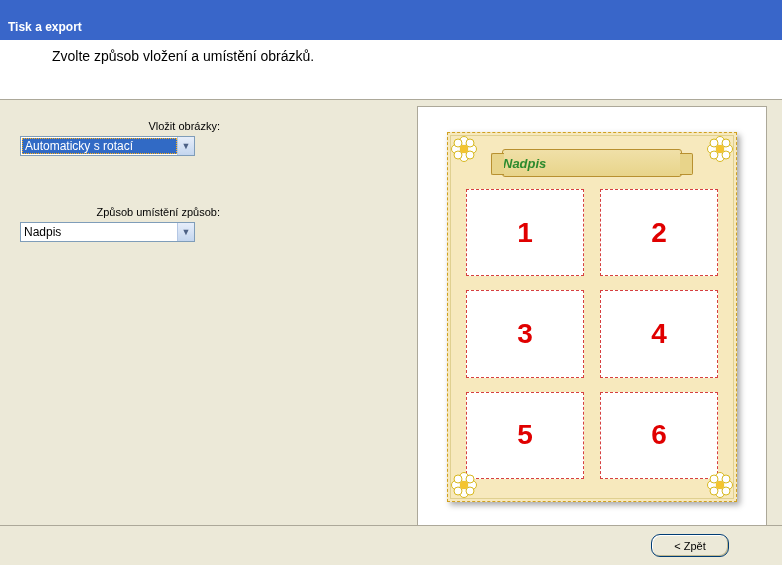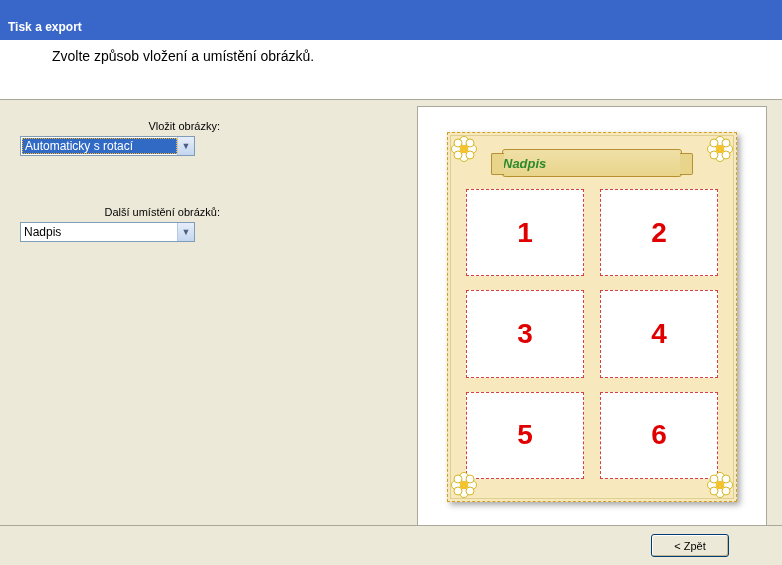--- a/index.html
+++ b/index.html
@@ -176,21 +176,21 @@
     align-items: center;
     padding-right: 15px;
     gap: 8px;
     background: #ece9d8;
   }
   .btn {
     min-width: 78px;
     height: 23px;
     background: #ece9d8;
     border: 1px solid #003c74;
-    border-radius: 3px;
+    border-radius: 9px;
     font-size: 11px;
     font-family: Tahoma, Arial, sans-serif;
     cursor: pointer;
     padding: 0 10px;
     box-shadow: inset 1px 1px 0 #fff, inset -1px -1px 0 #c0b890;
   }
   .btn-gap { width: 30px; }
 </style>
 </head>
 <body>
@@ -205,21 +205,21 @@
 
 <div class="content">
 
   <div class="left-col">
     <label class="field-label">Vložit obrázky:</label>
     <div class="select-wrap active">
       <span class="select-value">Automaticky s rotací</span>
       <span class="select-arrow">▼</span>
     </div>
 
-    <label class="field-label second">Další umístění obrázků:</label>
+    <label class="field-label second">Způsob umístění způsob:</label>
     <div class="select-wrap">
       <span class="select-value">Nadpis</span>
       <span class="select-arrow">▼</span>
     </div>
   </div>
 
   <div class="preview-panel">
     <div class="page">
       <svg class="flower-svg tl" viewBox="0 0 28 28">
           <g>

